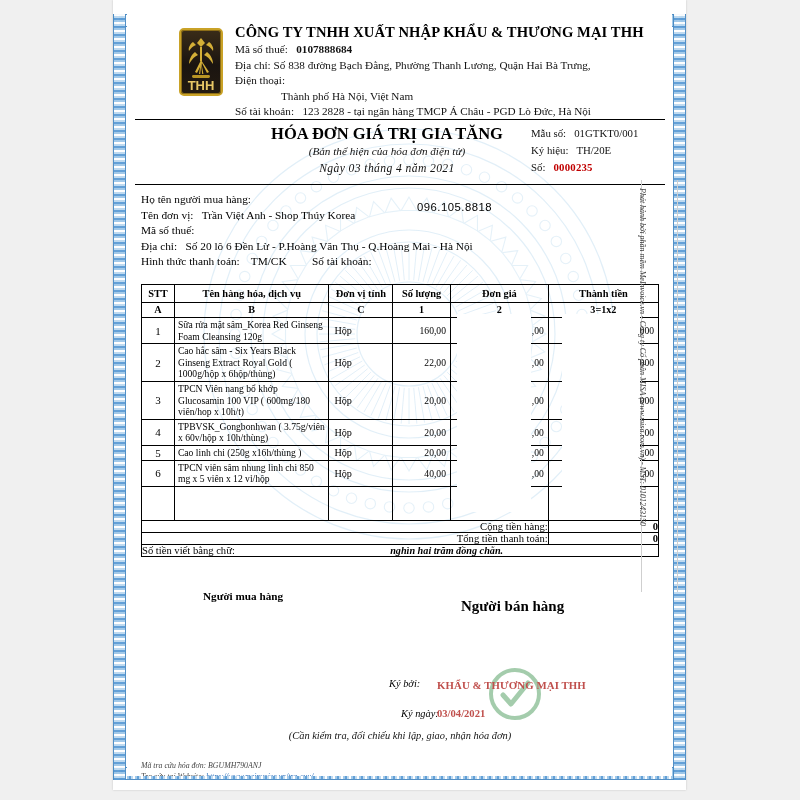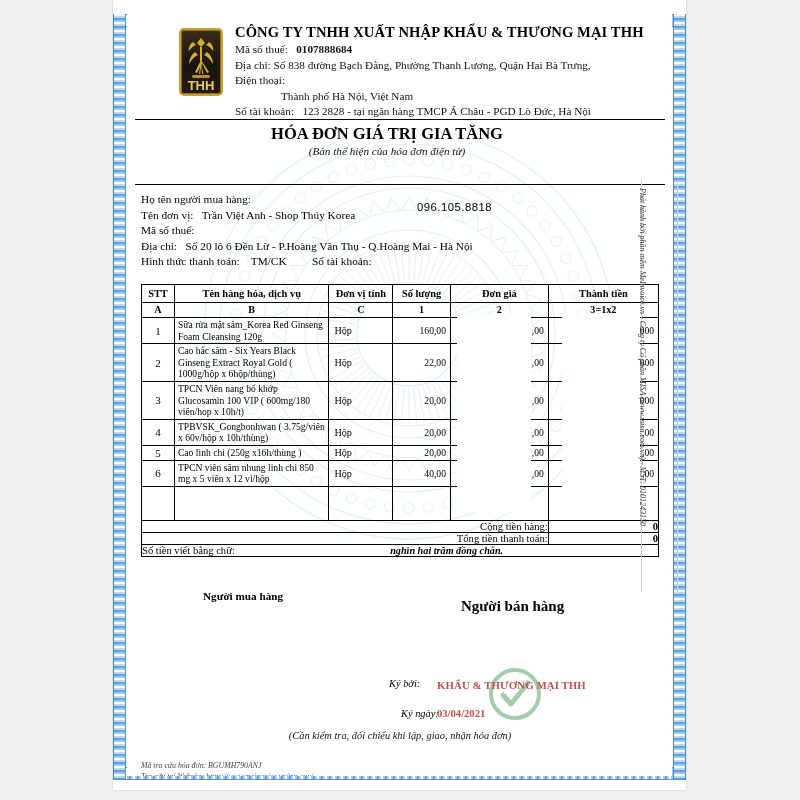--- a/index.html
+++ b/index.html
@@ -509,21 +509,39 @@
             &nbsp;
             <span>123 2828  - tại ngân hàng TMCP Á Châu - PGD Lò Đức, Hà Nội</span>
           </div>
         </div>
         <div class="hdr-rule"></div>
       </div>
 
       <div class="title-blk">
         <div class="title-main">HÓA ĐƠN GIÁ TRỊ GIA TĂNG</div>
         <div class="title-sub">(Bản thể hiện của hóa đơn điện tử)</div>
-
+        <div class="title-date">Ngày   03   tháng   4   năm   2021</div>
+
+        <div class="meta">
+          <div>
+            <span class="k">Mẫu số:</span>
+            &nbsp;
+            <span class="v">01GTKT0/001</span>
+          </div>
+          <div>
+            <span class="k">Ký hiệu:</span>
+            &nbsp;
+            <span class="v">TH/20E</span>
+          </div>
+          <div>
+            <span class="k">Số:</span>
+            &nbsp;
+            <span class="num">0000235</span>
+          </div>
+        </div>
         <div class="title-rule"></div>
       </div>
 
       <div class="buyer">
         <div>
           <span>Họ tên người mua hàng:</span>
           <span></span>
         </div>
         <div>
           <span>Tên đơn vị:</span>

